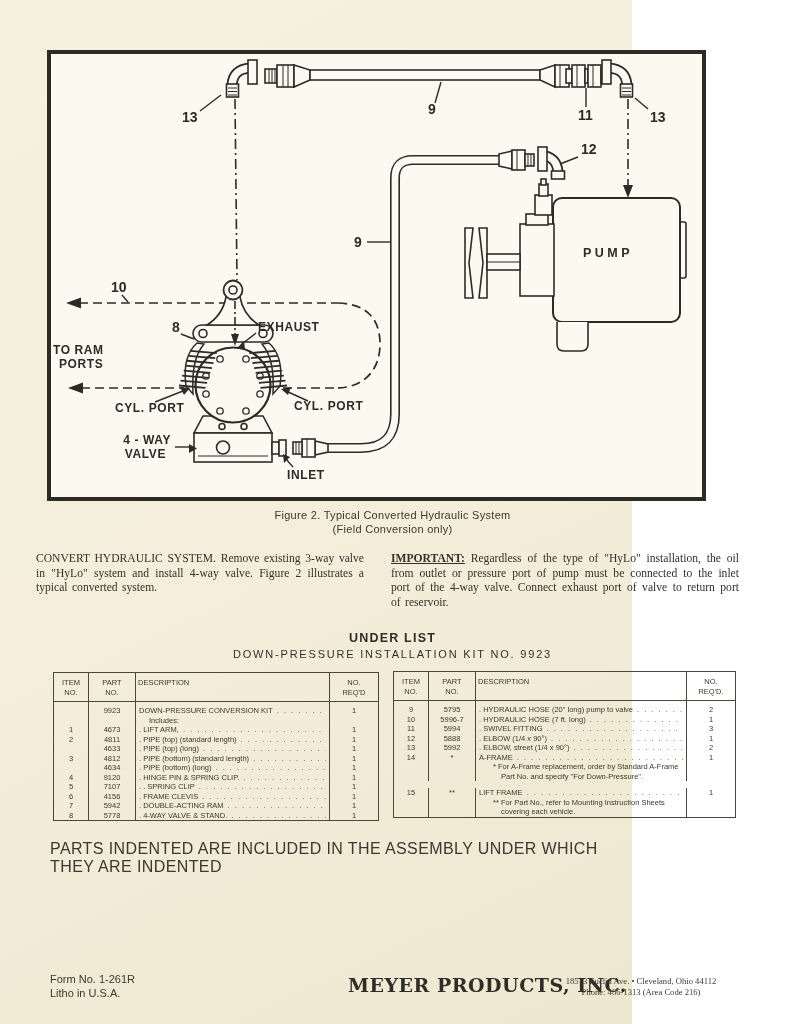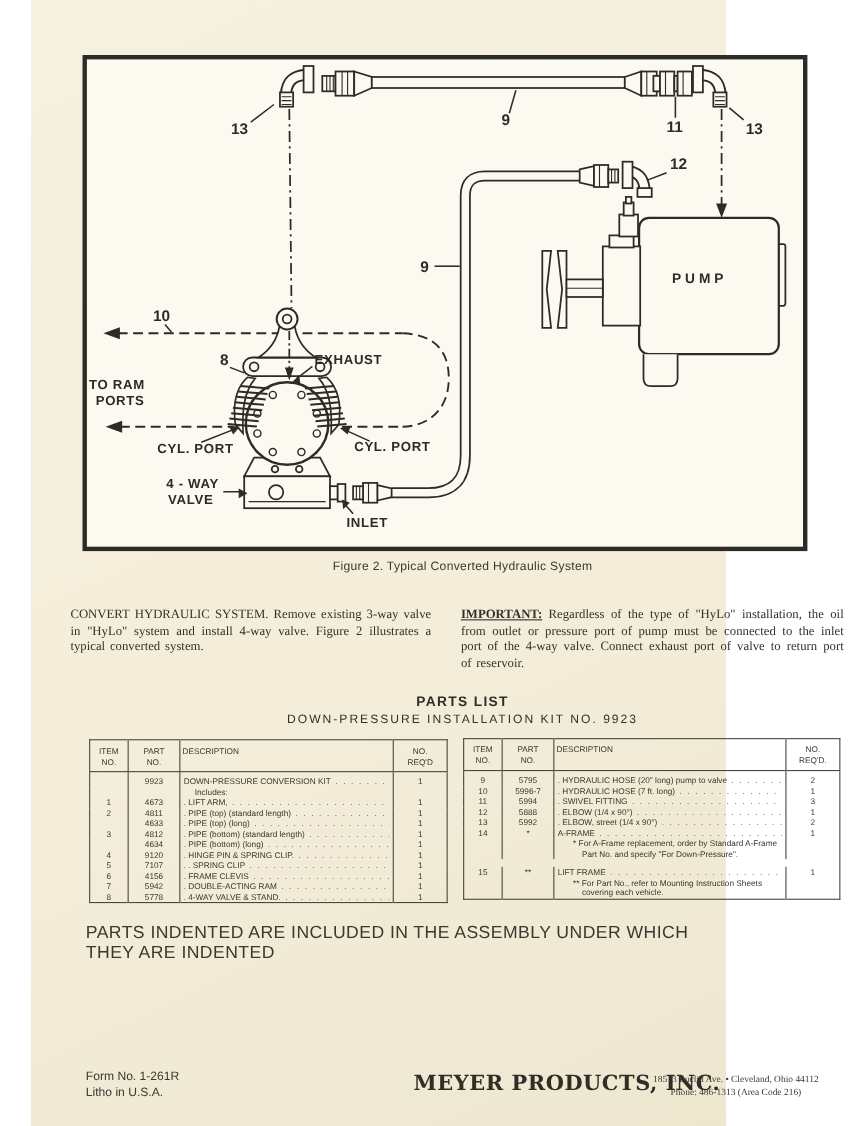--- a/index.html
+++ b/index.html
@@ -1,19 +1,19 @@
 <!DOCTYPE html>
 <html><head>
 <meta charset="utf-8">
 <style>
   html,body{margin:0;padding:0;}
   body{width:785px;height:1024px;overflow:hidden;}
   .page{position:relative;width:632px;height:1024px;
         background:linear-gradient(155deg,#f6f0de 0%,#f3edda 55%,#eee7d0 100%);
-        font-family:"Liberation Sans",sans-serif;color:#33312b;margin-left:28px;}
+        font-family:"Liberation Sans",sans-serif;color:#33312b;}
   
   .frame{position:absolute;left:47px;top:50px;width:659px;height:451px;
          border:4px solid #2d2b26;background:#fbf9f0;box-sizing:border-box;}
   .frame svg{display:block;}
   svg text{fill:#2d2b26;font-family:"Liberation Sans",sans-serif;font-weight:bold;}
   .lnum{font-size:14px;}
   .ltxt{font-size:12px;letter-spacing:.6px;}
   .lpump{font-size:12.5px;letter-spacing:3.5px;}
   
   .caption{position:absolute;left:0;top:509px;width:785px;text-align:center;
@@ -254,28 +254,29 @@
       <text class="ltxt" x="64" y="358">CYL. PORT</text>
       <text class="ltxt" x="243" y="356">CYL. PORT</text>
       <text class="ltxt" x="120" y="390" text-anchor="end">4 - WAY</text>
       <text class="ltxt" x="115" y="404" text-anchor="end">VALVE</text>
       <text class="ltxt" x="236" y="425">INLET</text>
     </svg>
   </div>
 
   <div class="caption">
     <div>Figure 2.  Typical Converted Hydraulic System</div>
+    <div>(Field Conversion only)</div>
   </div>
 
   <div class="intro left">CONVERT  HYDRAULIC  SYSTEM.   Remove  existing 3-way  valve  in  "HyLo"  system  and  install  4-way valve.   Figure  2  illustrates  a  typical  converted system.</div>
   <div class="intro right">
     <span class="uline">IMPORTANT:</span><span> Regardless of the type of "HyLo" installation, the oil from outlet or pressure port of pump must be connected to the inlet port of the 4-way valve. Connect exhaust port of valve to return port of reservoir.</span>
   </div>
 
-  <div class="parts-title">PARTS LIST</div>
+  <div class="parts-title">UNDER LIST</div>
   <div class="parts-sub">DOWN-PRESSURE INSTALLATION KIT NO. 9923</div>
 
   <table class="ptable t-left">
     <thead>
       <tr>
         <th class="c-item">ITEM
 NO.</th>
         <th class="c-part">PART
 NO.</th>
         <th class="c-desc">DESCRIPTION</th>

